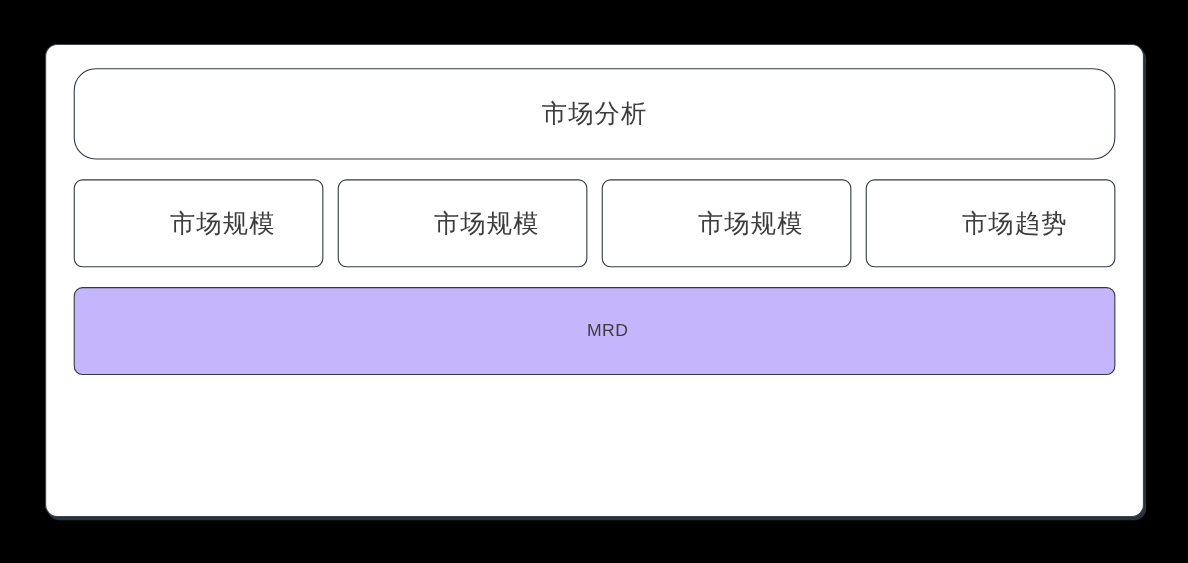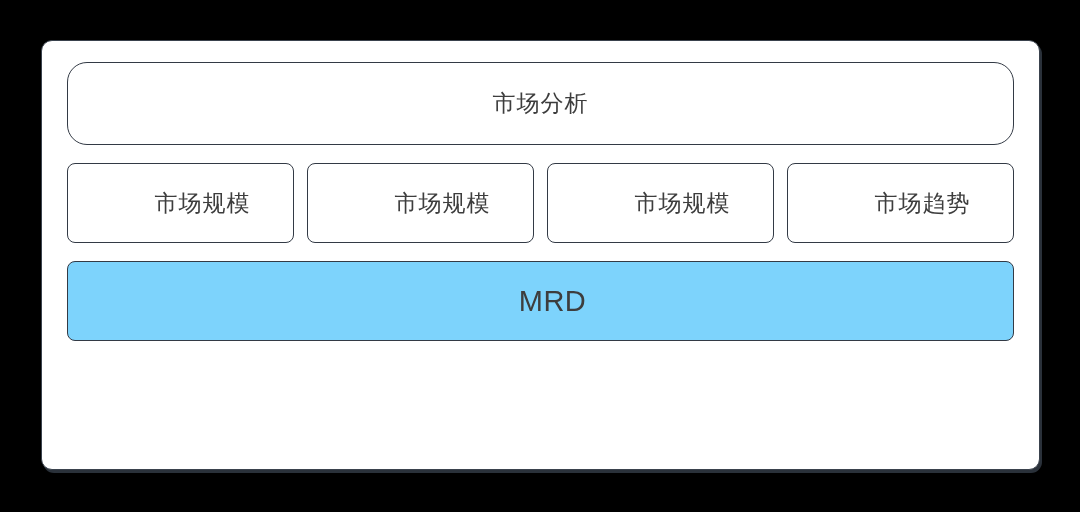--- a/index.html
+++ b/index.html
@@ -55,23 +55,23 @@
     flex-direction: row;
     gap: 13px;
     flex: 0 0 80px;
   }
   .row-split .node {
     flex: 1 1 0;
     height: 100%;
     padding-left: 44px;
   }
   .node-mrd {
-    background: #7dd3fc;
+    background: #c4b5fd;
     flex: 0 0 80px;
-    font-size: 29px;
+    font-size: 16px;
     letter-spacing: 0.5px;
     padding-left: 24px;
   }
 </style>
 </head>
 <body>
 
 <div class="stage">
   <div class="panel">
 

